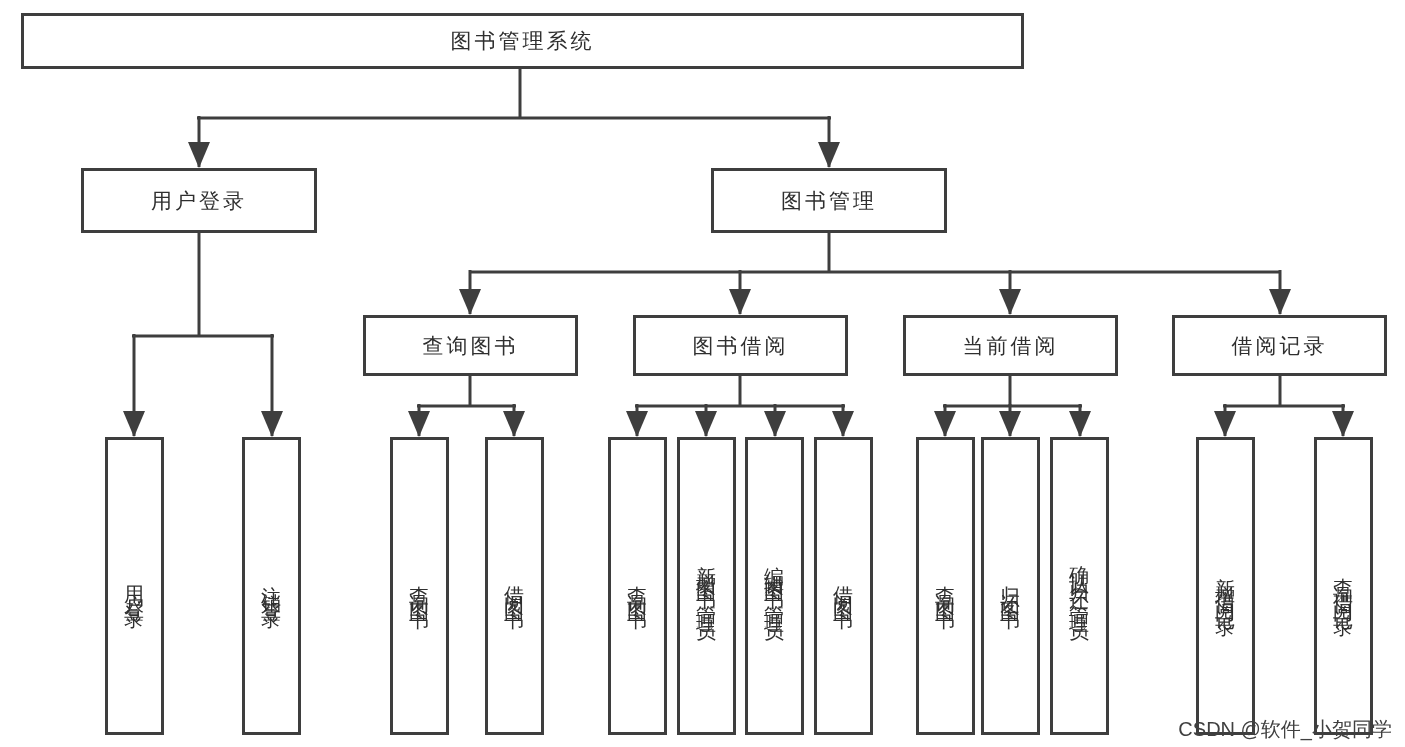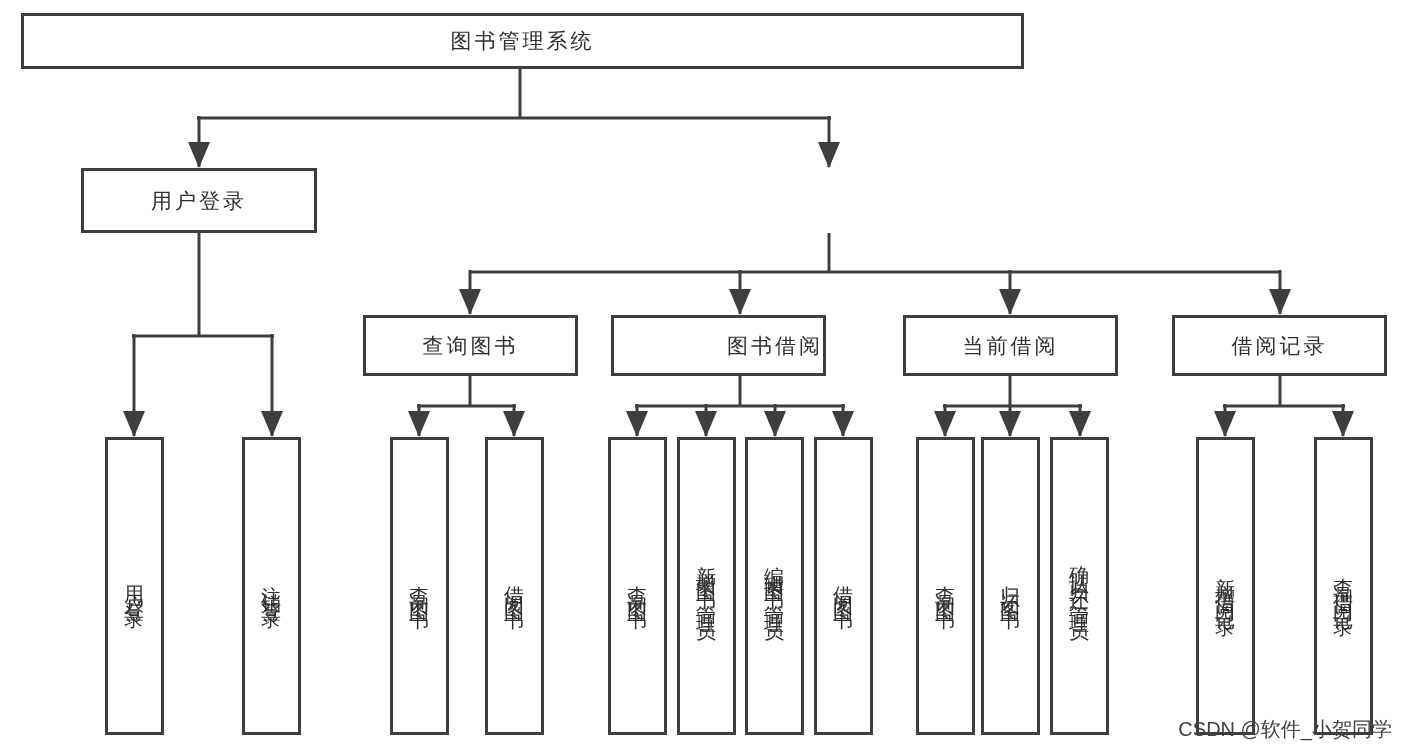--- a/index.html
+++ b/index.html
@@ -38,21 +38,21 @@
     font-size: 21px;
     letter-spacing: 3px;
     white-space: nowrap;
   }
   .root-box   { left: 21px;  top: 13px;  width: 1003px; height: 56px; }
   .lvl2-box   { top: 168px; width: 236px; height: 65px; }
   .b-user-login { left: 81px; }
   .b-book-mgmt  { left: 711px; }
   .lvl3-box   { top: 315px; width: 215px; height: 61px; }
   .b-new-rec  { left: 363px; }
-  .b-borrowing{ left: 611px; justify-content: flex-end; }
+  .b-borrowing{ left: 633px; }
   .b-current  { left: 903px; }
   .b-records  { left: 1172px; }
   .leaf-box   { top: 437px; width: 59px; height: 298px; }
   .vlabel {
     writing-mode: vertical-lr;
     text-orientation: mixed;
     font-size: 20px;
     line-height: 1;
     letter-spacing: 8px;
     white-space: nowrap;
@@ -135,20 +135,23 @@
     </g>
   </svg>
 
   <div class="box root-box">
     <span class="hlabel">图书管理系统</span>
   </div>
 
   <div class="box lvl2-box b-user-login">
     <span class="hlabel">用户登录</span>
   </div>
+  <div class="box lvl2-box b-book-mgmt">
+    <span class="hlabel">图书管理</span>
+  </div>
 
   <div class="box lvl3-box b-new-rec">
     <span class="hlabel">查询图书</span>
   </div>
   <div class="box lvl3-box b-borrowing">
     <span class="hlabel">图书借阅</span>
   </div>
   <div class="box lvl3-box b-current">
     <span class="hlabel">当前借阅</span>
   </div>

